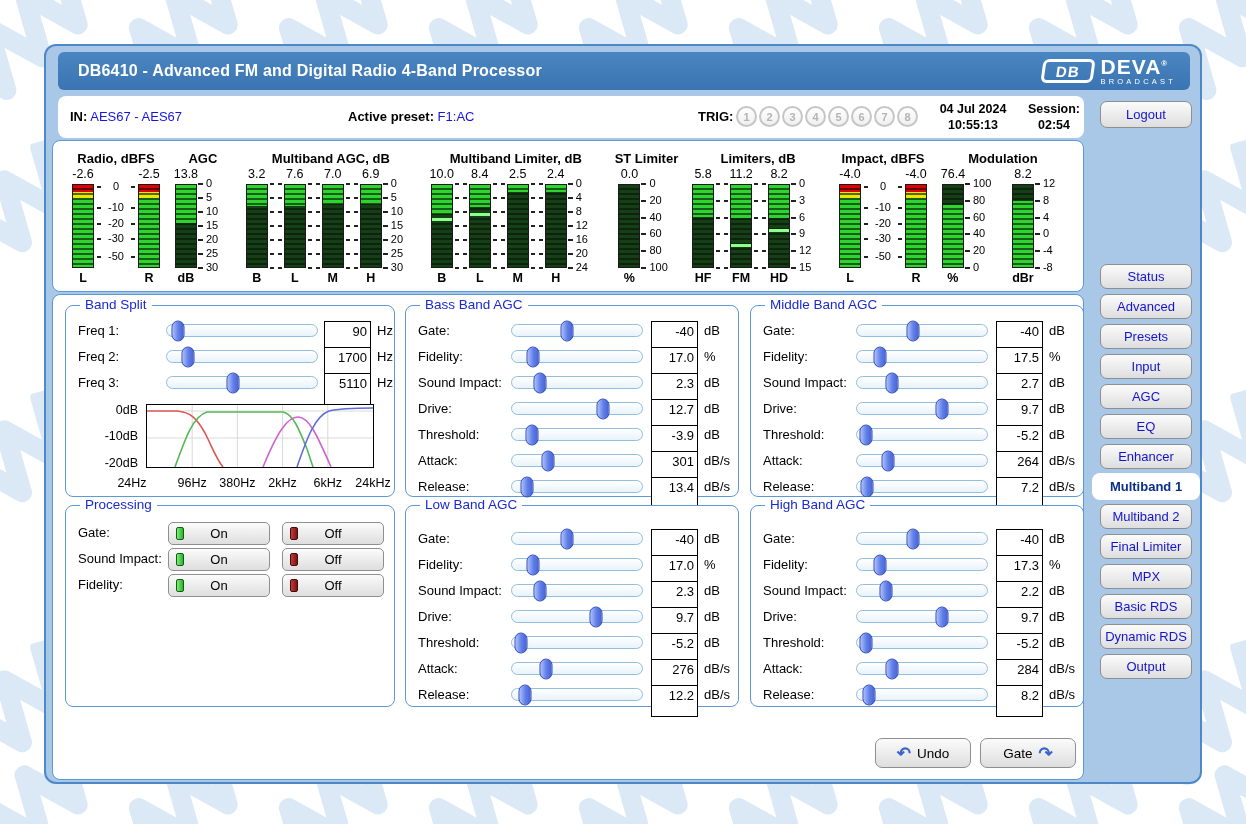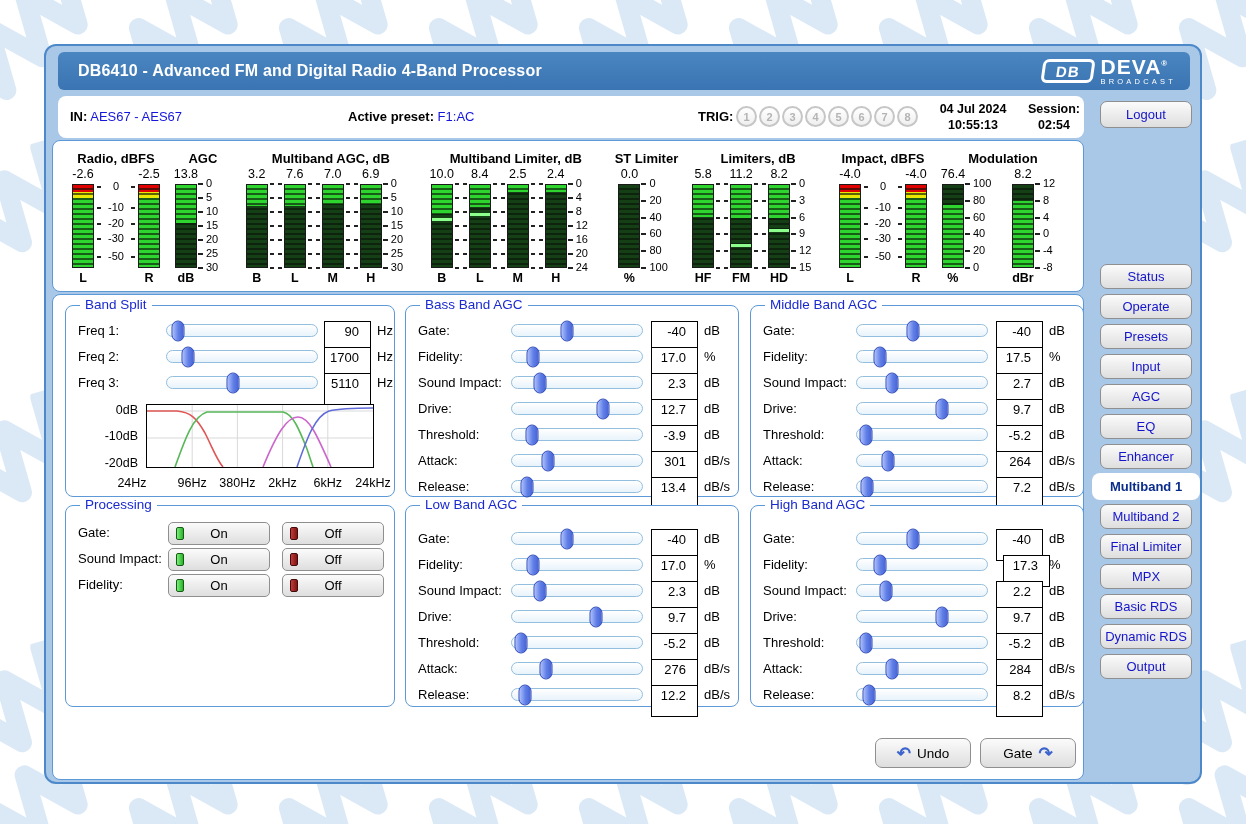--- a/index.html
+++ b/index.html
@@ -82,21 +82,21 @@
 .gtitle { position:absolute; top:-9px; left:14px; background:#fff; padding:0 5px;
   color:#1a2ad0; font-size:13.5px; white-space:nowrap; }
 .prow { position:absolute; left:0; width:100%; height:24px; }
 .plab { position:absolute; left:12px; top:3px; font-size:13px; white-space:nowrap; }
 .track { position:absolute; height:13px; border:1px solid #93bede; border-radius:7px;
   background:linear-gradient(#ffffff,#e8f3fb); }
 .thumb { position:absolute; top:50%; width:13px; height:21px; border-radius:7px;
   background:linear-gradient(90deg,#aebffb,#5f7fe6 55%,#4a63d6); border:1px solid #2d49b8;
   transform:translate(-50%,-50%); }
 .valbox { position:absolute; top:1px; height:32px; border:1px solid #000; background:#fff;
-  font-size:13px; text-align:right; padding:2px 11px 0 0; }
+  font-size:13px; text-align:right; padding:2px 3px 0 0; }
 .unit { position:absolute; top:3px; font-size:13px; white-space:nowrap; }
 .obtn { position:absolute; top:0; height:23px; position:absolute; color:#000;
   border-radius:5px; }
 .obtn .led { top:4px; width:8px; height:13px; }
 
 
 .graph-frame { position:absolute; left:80px; top:98px; width:228px; height:64px;
   border:1px solid #000; }
 .gylab { position:absolute; font-size:12.5px; text-align:right; width:66px; left:6px; }
 .gxlab { position:absolute; top:170px; font-size:12.5px; transform:translateX(-50%);
@@ -225,21 +225,21 @@
       <div>Session:</div>
       <div>02:54</div>
     </div>
   </div>
 
   <div class="btn logout-btn">Logout</div>
 
 
   <div id="nav">
       <div class="btn navbtn" style="top: 218px;">Status</div>
-      <div class="btn navbtn" style="top: 248px;">Operate</div>
+      <div class="btn navbtn" style="top: 248px;">Advanced</div>
       <div class="btn navbtn" style="top: 278px;">Presets</div>
       <div class="btn navbtn" style="top: 308px;">Input</div>
       <div class="btn navbtn" style="top: 338px;">AGC</div>
       <div class="btn navbtn" style="top: 368px;">EQ</div>
       <div class="btn navbtn" style="top: 398px;">Enhancer</div>
       <div class="btn navbtn active" style="top: 427px;">Multiband 1</div>
       <div class="btn navbtn" style="top: 458px;">Multiband 2</div>
       <div class="btn navbtn" style="top: 488px;">Final Limiter</div>
       <div class="btn navbtn" style="top: 518px;">MPX</div>
       <div class="btn navbtn" style="top: 548px;">Basic RDS</div>
@@ -940,21 +940,21 @@
               <div class="thumb" style="left: calc(37.5455% + 7px);"></div>
             </div>
             <div class="valbox" style="left: 245px; width: 47px;">-40</div>
             <span class="unit" style="left: 298px;">dB</span>
           </div>
           <div class="prow" style="top: 48px;">
             <span class="plab">Fidelity:</span>
             <div class="track" style="left: 105px; width: 132px; top: 4px;">
               <div class="thumb" style="left: calc(12.5152% + 7px);"></div>
             </div>
-            <div class="valbox" style="left: 252px; width: 47px;">17.3</div>
+            <div class="valbox" style="left: 245px; width: 47px;">17.3</div>
             <span class="unit" style="left: 298px;">%</span>
           </div>
           <div class="prow" style="top: 74px;">
             <span class="plab">Sound Impact:</span>
             <div class="track" style="left: 105px; width: 132px; top: 4px;">
               <div class="thumb" style="left: calc(16.9848% + 7px);"></div>
             </div>
             <div class="valbox" style="left: 245px; width: 47px;">2.2</div>
             <span class="unit" style="left: 298px;">dB</span>
           </div>

